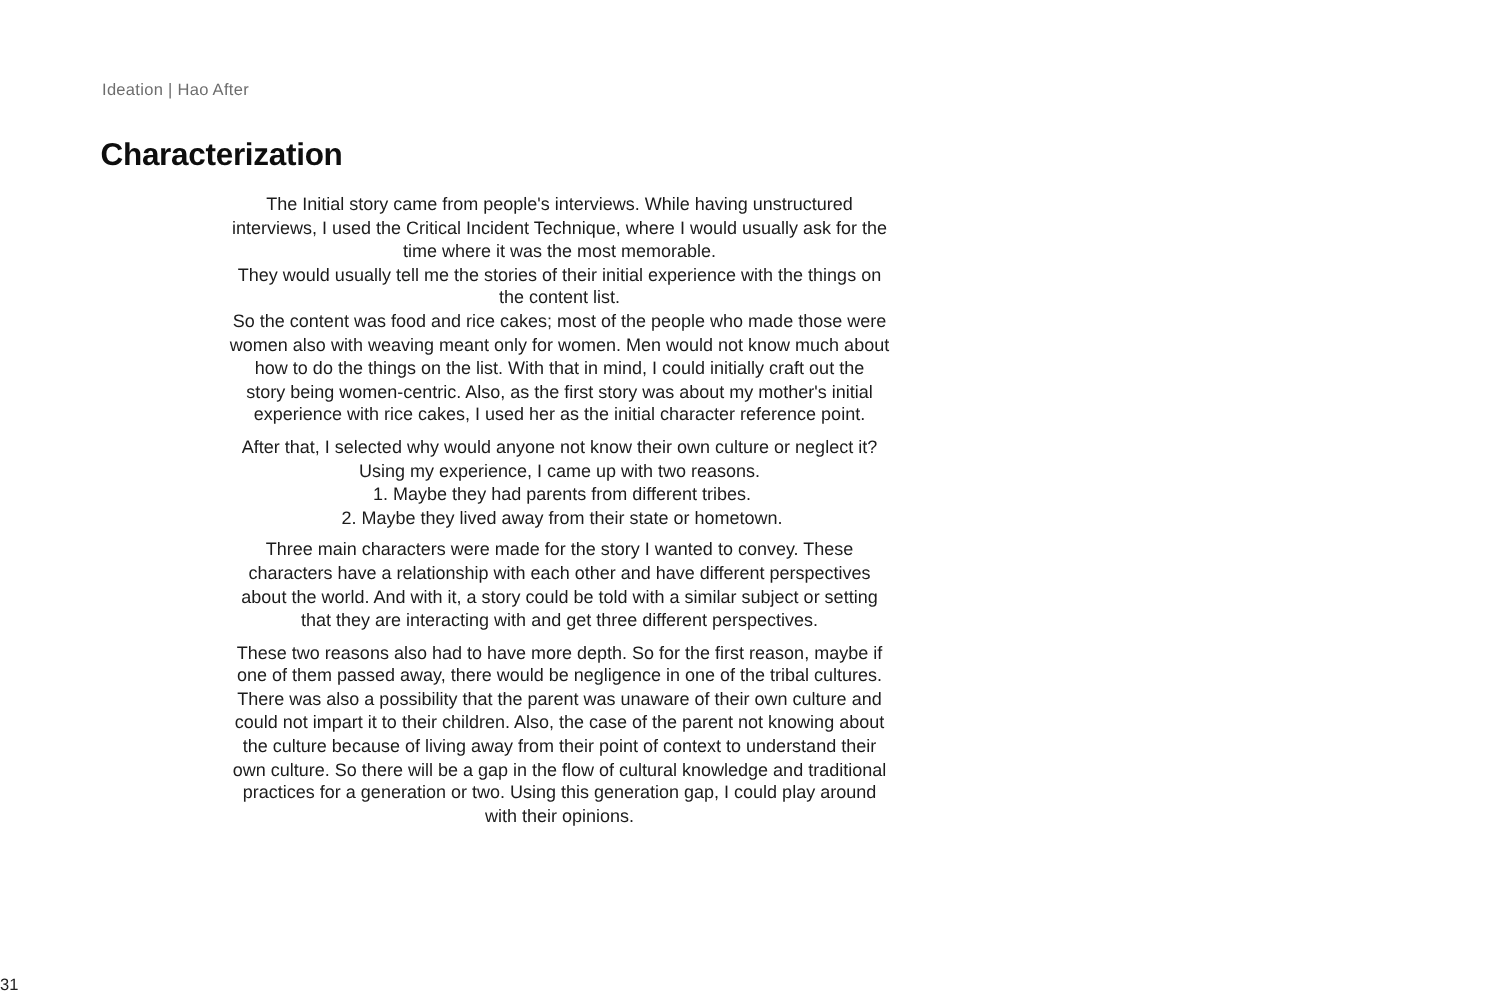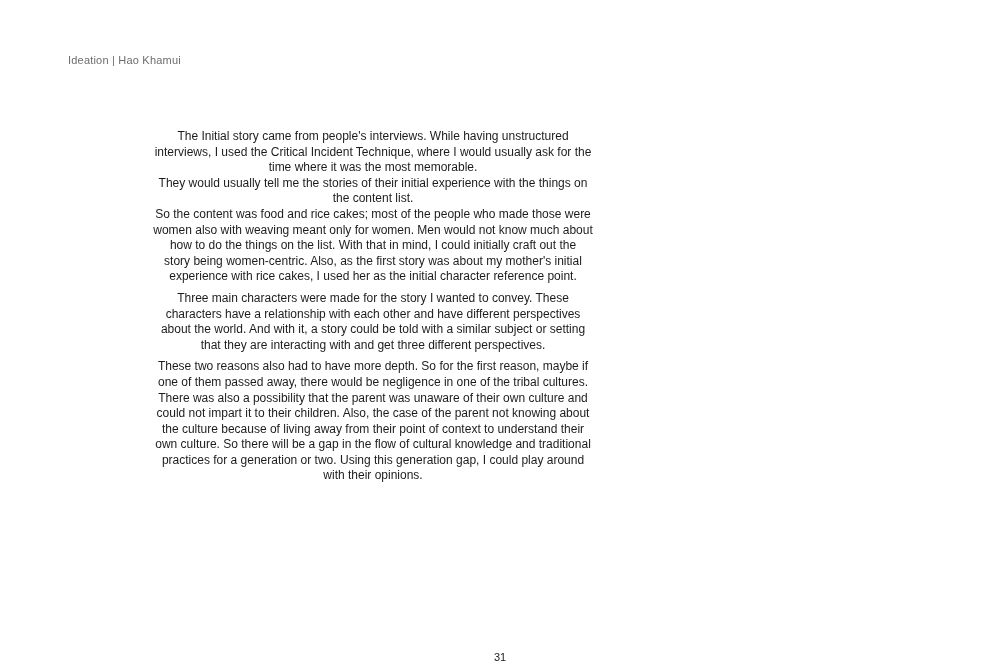--- a/index.html
+++ b/index.html
@@ -46,44 +46,48 @@
   }
   .content p {
     margin: 0 0 6px 0;
     white-space: pre-line;
   }
   .page-number {
     position: absolute;
     left: 0;
     top: 651px;
     width: 1000px;
-    text-align: center;
     font-size: 11px;
     color: #222222;
   }
 </style>
 </head>
 <body>
 
 <div class="page">
 
-  <div class="kicker">Ideation | Hao Khamui</div>
+  <div class="kicker">Ideation | Hao After</div>
 
+  <h1 class="title">Characterization</h1>
 
   <div class="content">
     <p>The Initial story came from people's interviews. While having unstructured
 interviews, I used the Critical Incident Technique, where I would usually ask for the
 time where it was the most memorable.
 They would usually tell me the stories of their initial experience with the things on
 the content list.
 So the content was food and rice cakes; most of the people who made those were
 women also with weaving meant only for women. Men would not know much about
 how to do the things on the list. With that in mind, I could initially craft out the
 story being women-centric. Also, as the first story was about my mother's initial
 experience with rice cakes, I used her as the initial character reference point.</p>
+    <p>After that, I selected why would anyone not know their own culture or neglect it?
+Using my experience, I came up with two reasons.
+&nbsp;1. Maybe they had parents from different tribes.
+&nbsp;2. Maybe they lived away from their state or hometown.</p>
     <p>Three main characters were made for the story I wanted to convey. These
 characters have a relationship with each other and have different perspectives
 about the world. And with it, a story could be told with a similar subject or setting
 that they are interacting with and get three different perspectives.</p>
     <p>These two reasons also had to have more depth. So for the first reason, maybe if
 one of them passed away, there would be negligence in one of the tribal cultures.
 There was also a possibility that the parent was unaware of their own culture and
 could not impart it to their children. Also, the case of the parent not knowing about
 the culture because of living away from their point of context to understand their
 own culture. So there will be a gap in the flow of cultural knowledge and traditional

